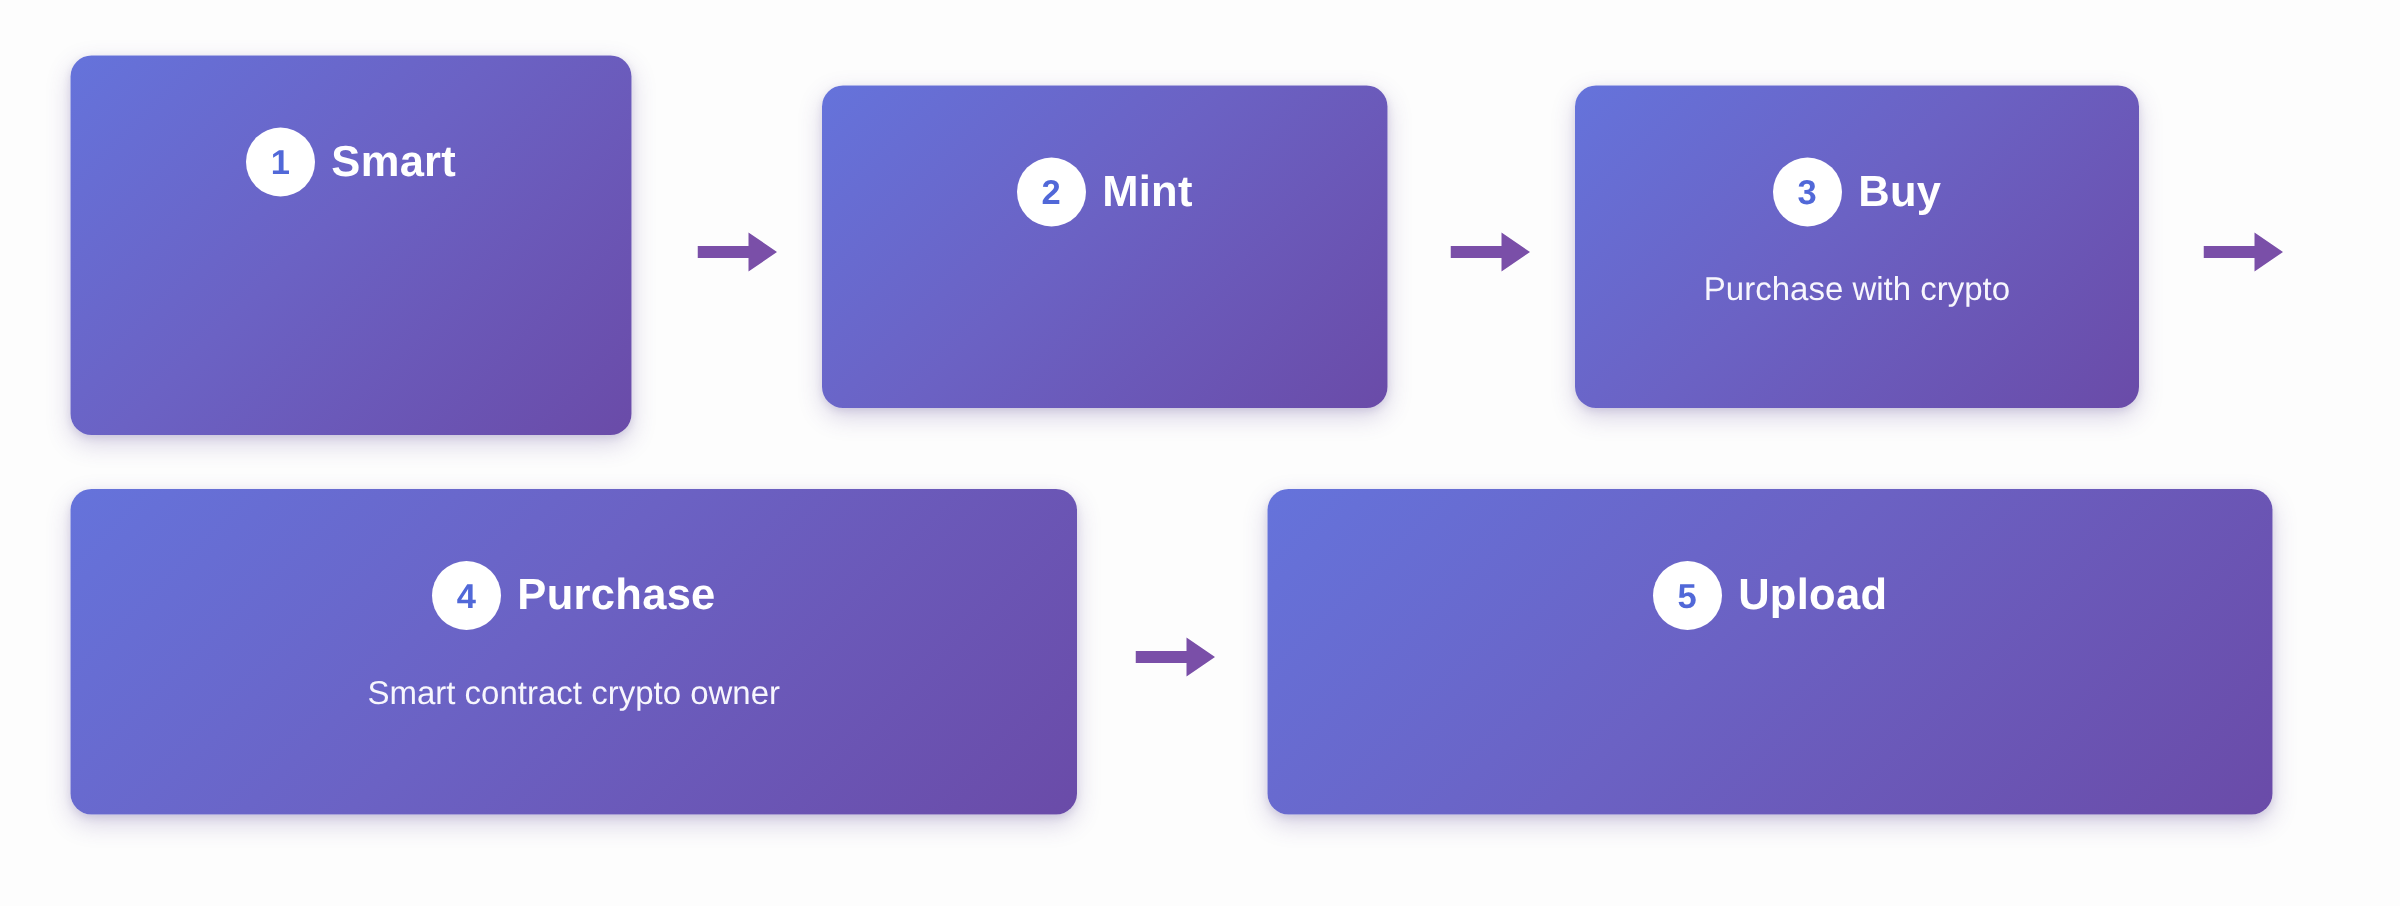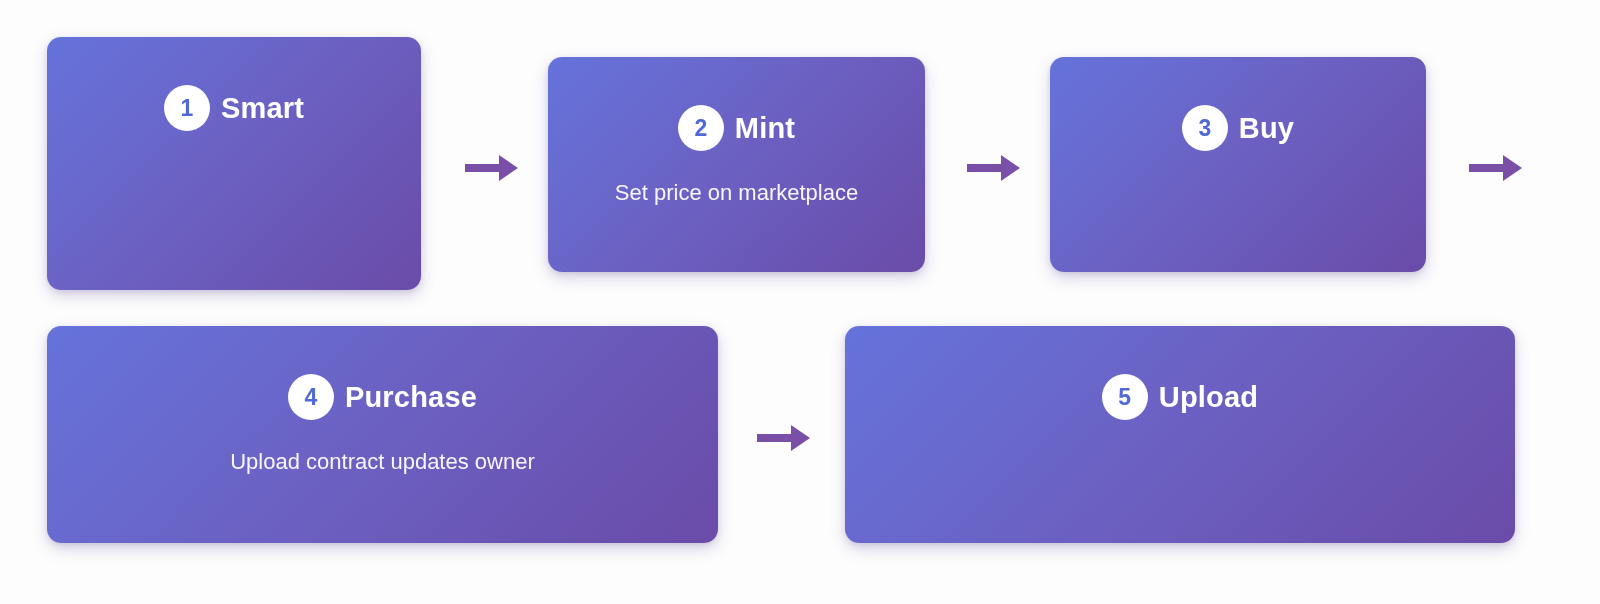--- a/index.html
+++ b/index.html
@@ -110,44 +110,44 @@
 
   <svg class="flow-arrow" id="arrow-1" width="54" height="32" viewBox="0 0 54 32">
     <path d="M0 12 H34 V3 L53 16 L34 29 V20 H0 Z" fill="#7a4fa8"></path>
   </svg>
 
   <div class="step-card" id="card-2">
     <div class="card-head">
       <div class="step-badge">2</div>
       <div class="step-title">Mint</div>
     </div>
-    <div class="step-desc">Set price on marketplace</div>
   </div>
 
   <svg class="flow-arrow" id="arrow-2" width="54" height="32" viewBox="0 0 54 32">
     <path d="M0 12 H34 V3 L53 16 L34 29 V20 H0 Z" fill="#7a4fa8"></path>
   </svg>
 
   <div class="step-card" id="card-3">
     <div class="card-head">
       <div class="step-badge">3</div>
       <div class="step-title">Buy</div>
     </div>
+    <div class="step-desc">Purchase with crypto</div>
   </div>
 
   <svg class="flow-arrow" id="arrow-3" width="54" height="32" viewBox="0 0 54 32">
     <path d="M0 12 H34 V3 L53 16 L34 29 V20 H0 Z" fill="#7a4fa8"></path>
   </svg>
 
   <div class="step-card" id="card-4">
     <div class="card-head">
       <div class="step-badge">4</div>
       <div class="step-title">Purchase</div>
     </div>
-    <div class="step-desc">Upload contract updates owner</div>
+    <div class="step-desc">Smart contract crypto owner</div>
   </div>
 
   <svg class="flow-arrow" id="arrow-4" width="54" height="32" viewBox="0 0 54 32">
     <path d="M0 12 H34 V3 L53 16 L34 29 V20 H0 Z" fill="#7a4fa8"></path>
   </svg>
 
   <div class="step-card" id="card-5">
     <div class="card-head">
       <div class="step-badge">5</div>
       <div class="step-title">Upload</div>

